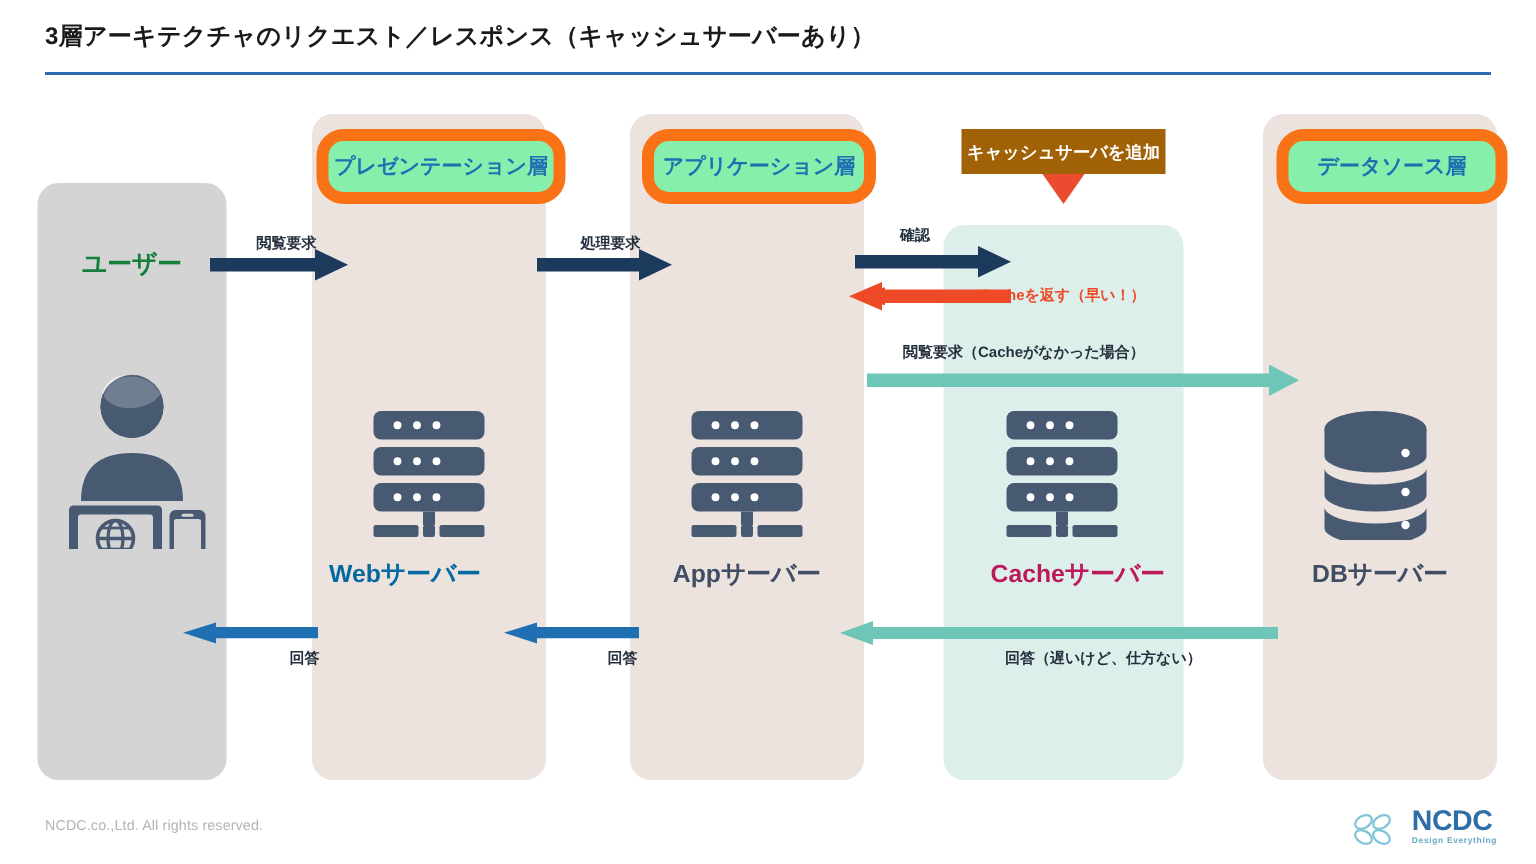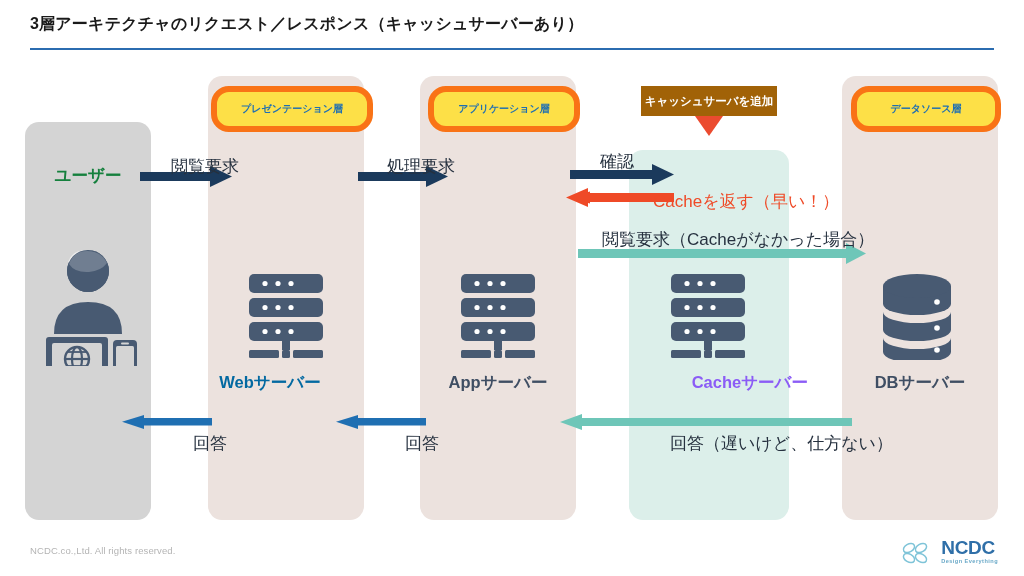--- a/index.html
+++ b/index.html
@@ -46,25 +46,25 @@
   #panel-presentation { left: 208px; top: 76px;  width: 156px; height: 444px; background: #ece2de; }
   #panel-application  { left: 420px; top: 76px;  width: 156px; height: 444px; background: #ece2de; }
   #panel-cache        { left: 629px; top: 150px; width: 160px; height: 370px; background: #dcefea; }
   #panel-datasource   { left: 842px; top: 76px;  width: 156px; height: 444px; background: #ece2de; }
 
   
   .tier-pill {
     position: absolute;
     top: 86px;
     height: 34px;
-    border: 6px solid #f97316;
+    border: 8px solid #f97316;
     border-radius: 18px;
-    background: #fde047;
+    background: #86efac;
     color: #1f6fb2;
-    font-size: 10px;
+    font-size: 14px;
     font-weight: bold;
     display: flex;
     align-items: center;
     justify-content: center;
     white-space: nowrap;
   }
   #pill-presentation { left: 211px; width: 150px; }
   #pill-application  { left: 428px; width: 140px; }
   #pill-datasource   { left: 851px; width: 138px; }
 
@@ -99,37 +99,37 @@
   .col-caption {
     position: absolute;
     font-size: 16.5px;
     font-weight: bold;
     text-align: center;
     white-space: nowrap;
   }
   #caption-user { left: 25px; top: 165px; width: 126px; color: #15803d; }
   #caption-web   { left: 192px; top: 372px; width: 156px; color: #0369a1; }
   #caption-app   { left: 420px; top: 372px; width: 156px; color: #3f4e63; }
-  #caption-cache { left: 629px; top: 372px; width: 179px; color: #8b5cf6; text-align: right; }
+  #caption-cache { left: 629px; top: 372px; width: 179px; color: #be185d; }
   #caption-db    { left: 842px; top: 372px; width: 156px; color: #3f4e63; }
 
   
   .icon-wrap { position: absolute; }
   #icon-user    { left: 32px;  top: 248px; }
   #icon-web     { left: 245px; top: 272px; }
   #icon-app     { left: 457px; top: 272px; }
   #icon-cache   { left: 667px; top: 272px; }
   #icon-db      { left: 878px; top: 272px; }
 
   
   .arrow { position: absolute; }
   .arrow-label {
     position: absolute;
-    font-size: 17px;
-    font-weight: normal;
+    font-size: 10px;
+    font-weight: bold;
     white-space: nowrap;
     padding-left: 24px;
   }
   .lbl-dark { color: #26313f; }
   .lbl-red  { color: #ef4a27; }
   .lbl-teal { color: #26313f; }
 
   
   #lbl-browse   { left: 147px; top: 155px; }
   #lbl-process  { left: 363px; top: 155px; }

